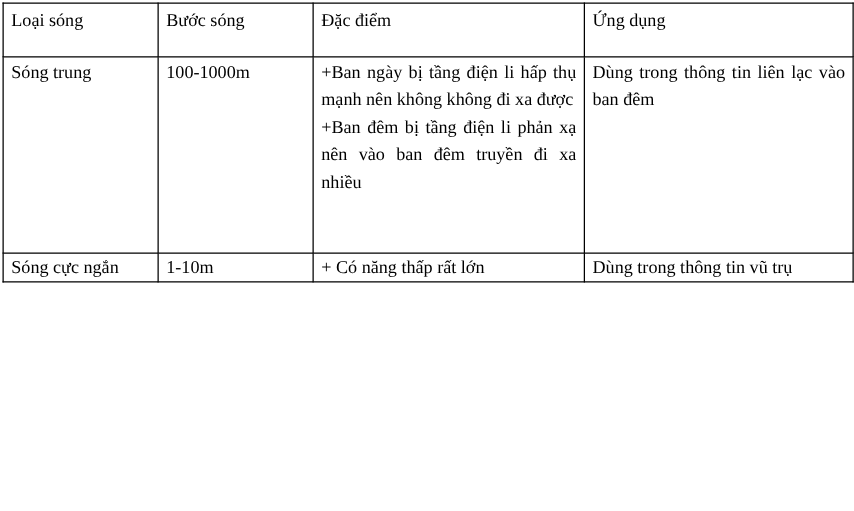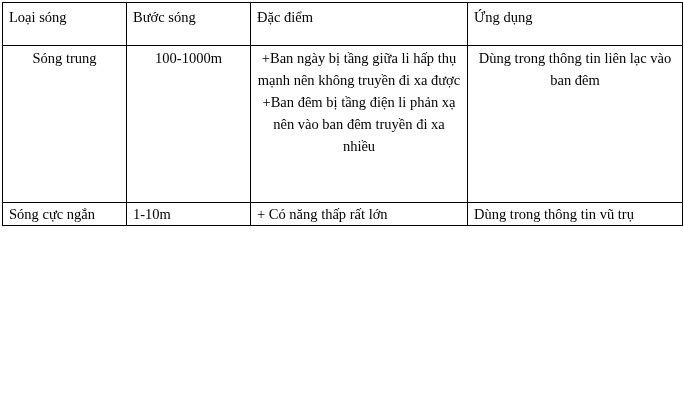--- a/index.html
+++ b/index.html
@@ -30,21 +30,21 @@
       font-size: 14.5px;
       line-height: 22px;
       overflow: hidden;
     }
     col.c1 { width: 124px; }
     col.c2 { width: 124px; }
     col.c3 { width: 217px; }
     col.c4 { width: 215px; }
     tr.r-head td { height: 39px; }
     tr.r1 td { height: 95px; padding-top: 1px; }
-    tr.r2 td { height: 155px; padding-top: 1px; text-align: center; }
+    tr.r2 td { height: 155px; padding-top: 1px; }
     tr.r3 td { height: 80px; padding-top: 1px; }
     tr.r4 td { height: 22px; padding-top: 0; padding-bottom: 0; margin-left: 48px; }
     .bold { font-weight: normal; }
     .justify { text-align: justify; }
     .line { display: block; }
     .italic-m { font-style: italic; }
   </style>
 </head>
 <body>
 
@@ -61,21 +61,21 @@
     <td class="bold">Bước sóng</td>
     <td>Đặc điểm</td>
     <td class="bold">Ứng dụng</td>
   </tr>
 
 
   <tr class="r2">
     <td class="bold">Sóng trung</td>
     <td>100-1000m</td>
     <td class="justify">
-      <span class="line">+Ban ngày bị tầng giữa li hấp thụ mạnh nên không truyền đi xa được</span>
+      <span class="line">+Ban ngày bị tầng điện li hấp thụ mạnh nên không không đi xa được</span>
       <span class="line">+Ban đêm bị tầng điện li phản xạ nên vào ban đêm truyền đi xa nhiều</span>
     </td>
     <td class="justify">Dùng trong thông tin liên lạc vào ban đêm</td>
   </tr>
 
 
   <tr class="r4">
     <td class="bold">Sóng cực ngắn</td>
     <td>1-10m</td>
     <td>

